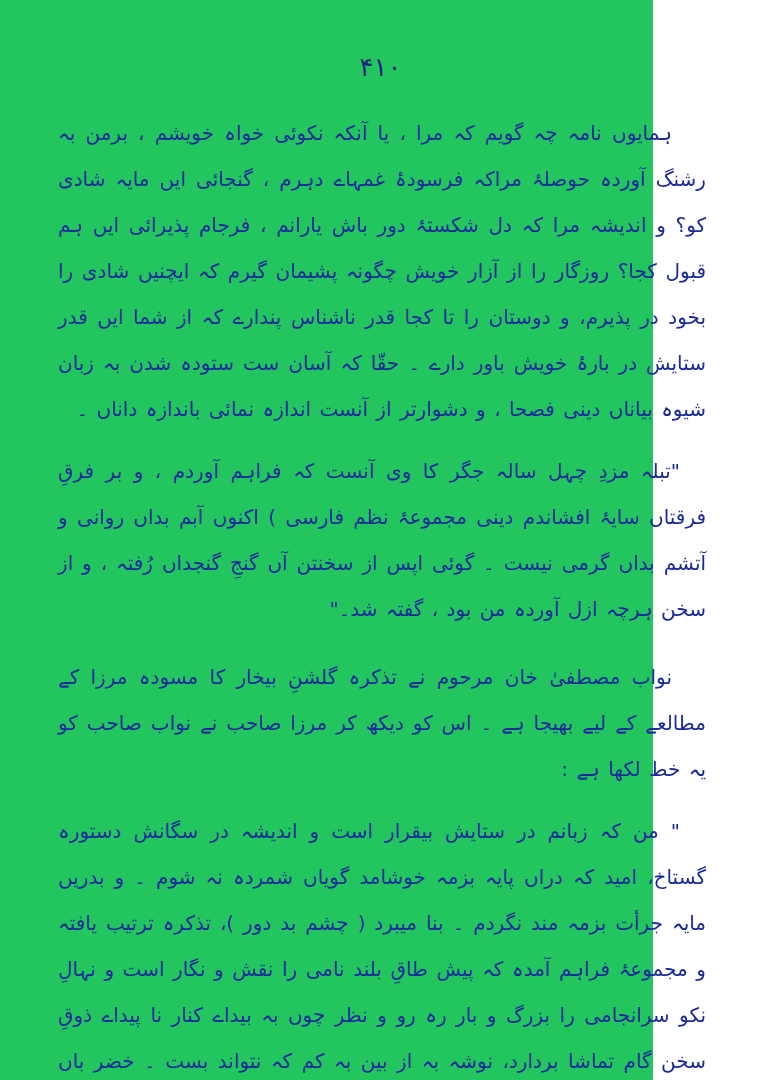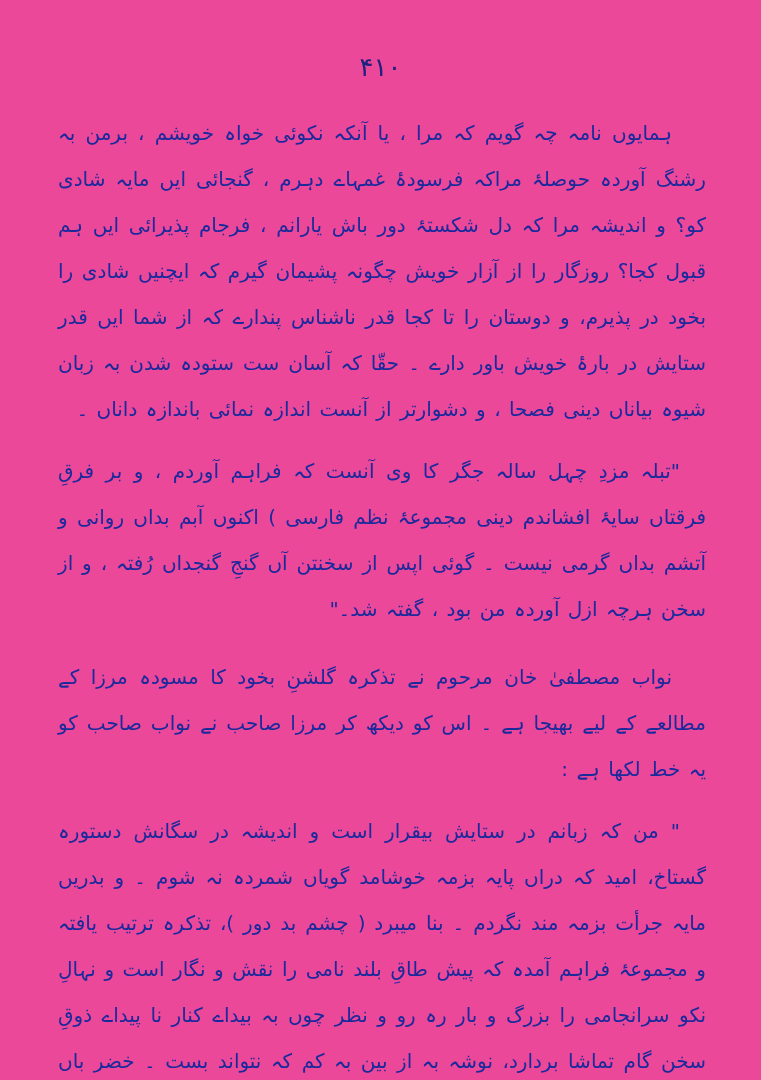--- a/index.html
+++ b/index.html
@@ -8,23 +8,23 @@
   }
   body {
     width: 761px;
     height: 1080px;
     background: #ffffff;
     font-family: "DejaVu Sans", sans-serif;
     overflow: hidden;
   }
   .page {
     position: relative;
-    width: 761px;
+    width: 653px;
     height: 1080px;
-    background: #ec4899;
+    background: #22c55e;
     box-sizing: border-box;
   }
   .page-number {
     position: absolute;
     top: 52px;
     left: 0;
     width: 761px;
     text-align: center;
     font-size: 26px;
     color: #1a237e;
@@ -74,21 +74,21 @@
   <div class="body-text">
 
     <p class="para indent">ہمایوں نامہ چہ گویم کہ مرا ، یا آنکہ نکوئی خواہ خویشم ، برمن بہ رشنگ آوردہ حوصلۂ مراکہ فرسودۂ غمہاے دہرم ، گنجائی ایں مایہ شادی کو؟ و اندیشہ مرا کہ دل شکستۂ دور باش یارانم ، فرجام پذیرائی ایں ہم قبول کجا؟ روزگار را از آزار خویش چگونہ پشیمان گیرم کہ ایچنیں شادی را بخود در پذیرم، و دوستان را تا کجا قدر ناشناس پندارے کہ از شما ایں قدر ستایش در بارۂ خویش باور دارے ۔ حقّا کہ آسان ست ستودہ شدن بہ زبان شیوہ بیاناں دینی فصحا ، و دشوارتر از آنست اندازہ نمائی باندازہ داناں ۔</p>
 
     <div class="spacer-sm"></div>
 
     <p class="para quote">"تبلہ مزدِ چہل سالہ جگر کا وی آنست کہ فراہم آوردم ، و بر فرقِ فرقتاں سایۂ افشاندم دینی مجموعۂ نظم فارسی ) اکنوں آبم بداں روانی و آتشم بداں گرمی نیست ۔ گوئی اپس از سخنتن آں گنجِ گنجداں رُفتہ ، و از سخن ہرچہ ازل آوردہ من بود ، گفتہ شد۔"</p>
 
     <div class="spacer-md"></div>
 
-    <p class="para indent">نواب مصطفیٰ خان مرحوم نے تذکرہ گلشنِ بخود کا مسودہ مرزا کے مطالعے کے لیے بھیجا ہے ۔ اس کو دیکھ کر مرزا صاحب نے نواب صاحب کو یہ خط لکھا ہے :</p>
+    <p class="para indent">نواب مصطفیٰ خان مرحوم نے تذکرہ گلشنِ بیخار کا مسودہ مرزا کے مطالعے کے لیے بھیجا ہے ۔ اس کو دیکھ کر مرزا صاحب نے نواب صاحب کو یہ خط لکھا ہے :</p>
 
     <div class="spacer-sm"></div>
 
     <p class="para quote">" من کہ زبانم در ستایش بیقرار است و اندیشہ در سگانش دستورہ گستاخ، امید کہ دراں پایہ بزمہ خوشامد گویاں شمردہ نہ شوم ۔ و بدریں مایہ جرأت بزمہ مند نگردم ۔ بنا میبرد ( چشم بد دور )، تذکرہ ترتیب یافتہ و مجموعۂ فراہم آمدہ کہ پیش طاقِ بلند نامی را نقش و نگار است و نہالِ نکو سرانجامی را بزرگ و بار رہ رو و نظر چوں بہ بیداے کنار نا پیداے ذوقِ سخن گام تماشا بردارد، نوشہ بہ از بین بہ کم کہ نتواند بست ۔ خضر باں ہم جگر تشنگی کہ سکندر داشت ، لبش بر شدۂ آبلے تر نتوانست کرد و آں آب از دریا بخشیدن بود۔ شما گرد ہے ا از دور و نزدیک بہ سخن زندگانی جاوید بخشیدید، وایں</p>
 
   </div>
 
 </div>
 
 </body></html>

